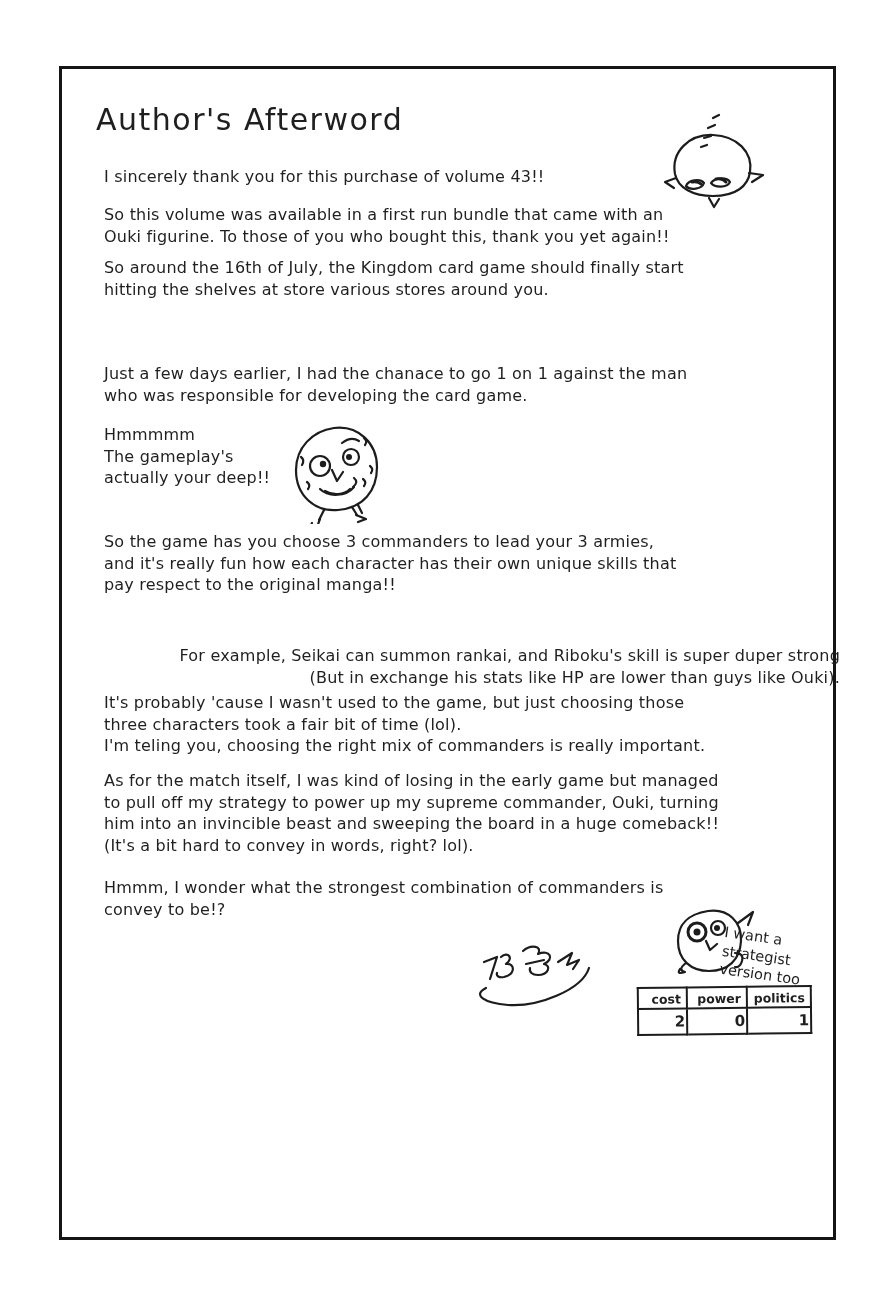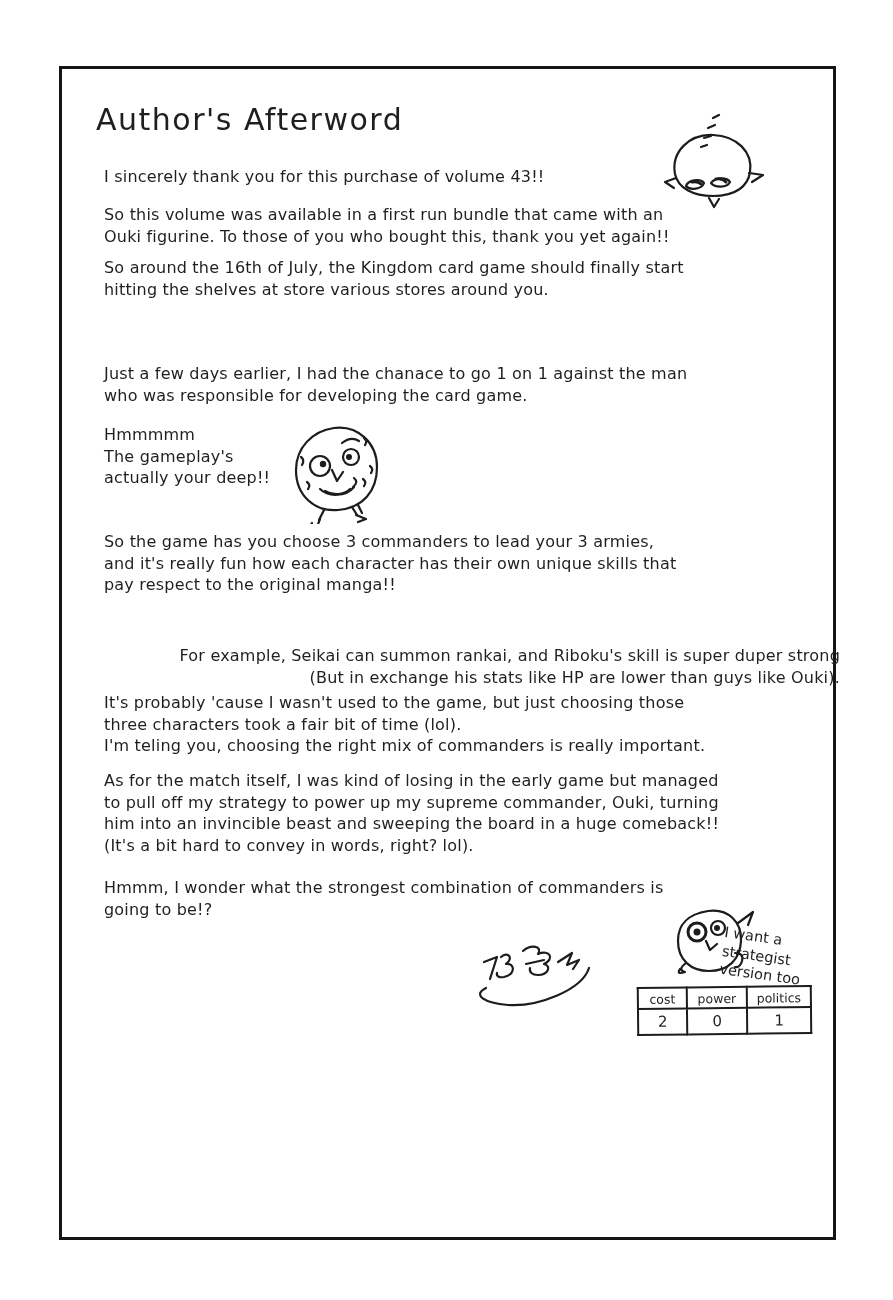--- a/index.html
+++ b/index.html
@@ -43,22 +43,22 @@
     position:absolute;left:726px;top:908px;width:100px;
     font-size:14.5px;line-height:18.5px;white-space:pre-line;
     transform:rotate(8deg);transform-origin:left top;
   }
   .stat-table{
     position:absolute;left:637px;top:986px;
     border-collapse:collapse;transform:rotate(-0.6deg);
     background:#fff;
   }
   .stat-table th,.stat-table td{
-    border:2.2px solid #1c1c1c;text-align:center;
-    font-weight:400;
+    border:2.2px solid #1c1c1c;text-align:right;
+    font-weight:700;
     margin-left:8px;
   }
   .stat-table th{font-size:12.5px;padding:1px 5px 0;height:18px;}
   .stat-table td{font-size:15px;height:22px;}
   .col-cost{width:37px;}
   .col-power{width:48px;}
   .col-politics{width:52px;}
   .ink{stroke:#1c1c1c;fill:none;stroke-width:2.2;stroke-linecap:round;stroke-linejoin:round;}
   .ink-bold{stroke:#1c1c1c;fill:none;stroke-width:3;stroke-linecap:round;stroke-linejoin:round;}
   .ink-fill{fill:#1c1c1c;stroke:none;}
@@ -86,21 +86,21 @@
 <p class="para p-examples">For example, Seikai can summon rankai, and Riboku's skill is super duper strong
 (But in exchange his stats like HP are lower than guys like Ouki).</p>
 <p class="para p-choosing">It's probably 'cause I wasn't used to the game, but just choosing those
 three characters took a fair bit of time (lol).
 I'm teling you, choosing the right mix of commanders is really important.</p>
 <p class="para p-result">As for the match itself, I was kind of losing in the early game but managed
 to pull off my strategy to power up my supreme commander, Ouki, turning
 him into an invincible beast and sweeping the board in a huge comeback!!
 (It's a bit hard to convey in words, right? lol).</p>
 <p class="para p-wonder">Hmmm, I wonder what the strongest combination of commanders is
-going to be!?</p>
+convey to be!?</p>
 
 <div class="doodle d-bow">
   <svg width="115" height="100" viewBox="0 0 115 100">
     <path class="ink" d="M60 6 l6 -3"></path>
     <path class="ink" d="M55 16 l7 -3"></path>
     <path class="ink" d="M51 26 l7 -2"></path>
     <path class="ink" d="M48 35 l6 -2"></path>
     <path class="ink" d="M22 62 C18 40 36 22 60 23 C84 24 100 40 97 60 C95 74 83 84 60 84 C40 84 25 76 22 62 Z"></path>
     <path class="ink" d="M33 74 C35 68 47 66 51 71 C49 77 37 79 33 74 Z"></path>
     <path class="ink-bold" d="M39 70 q6 -1 9 2"></path>

